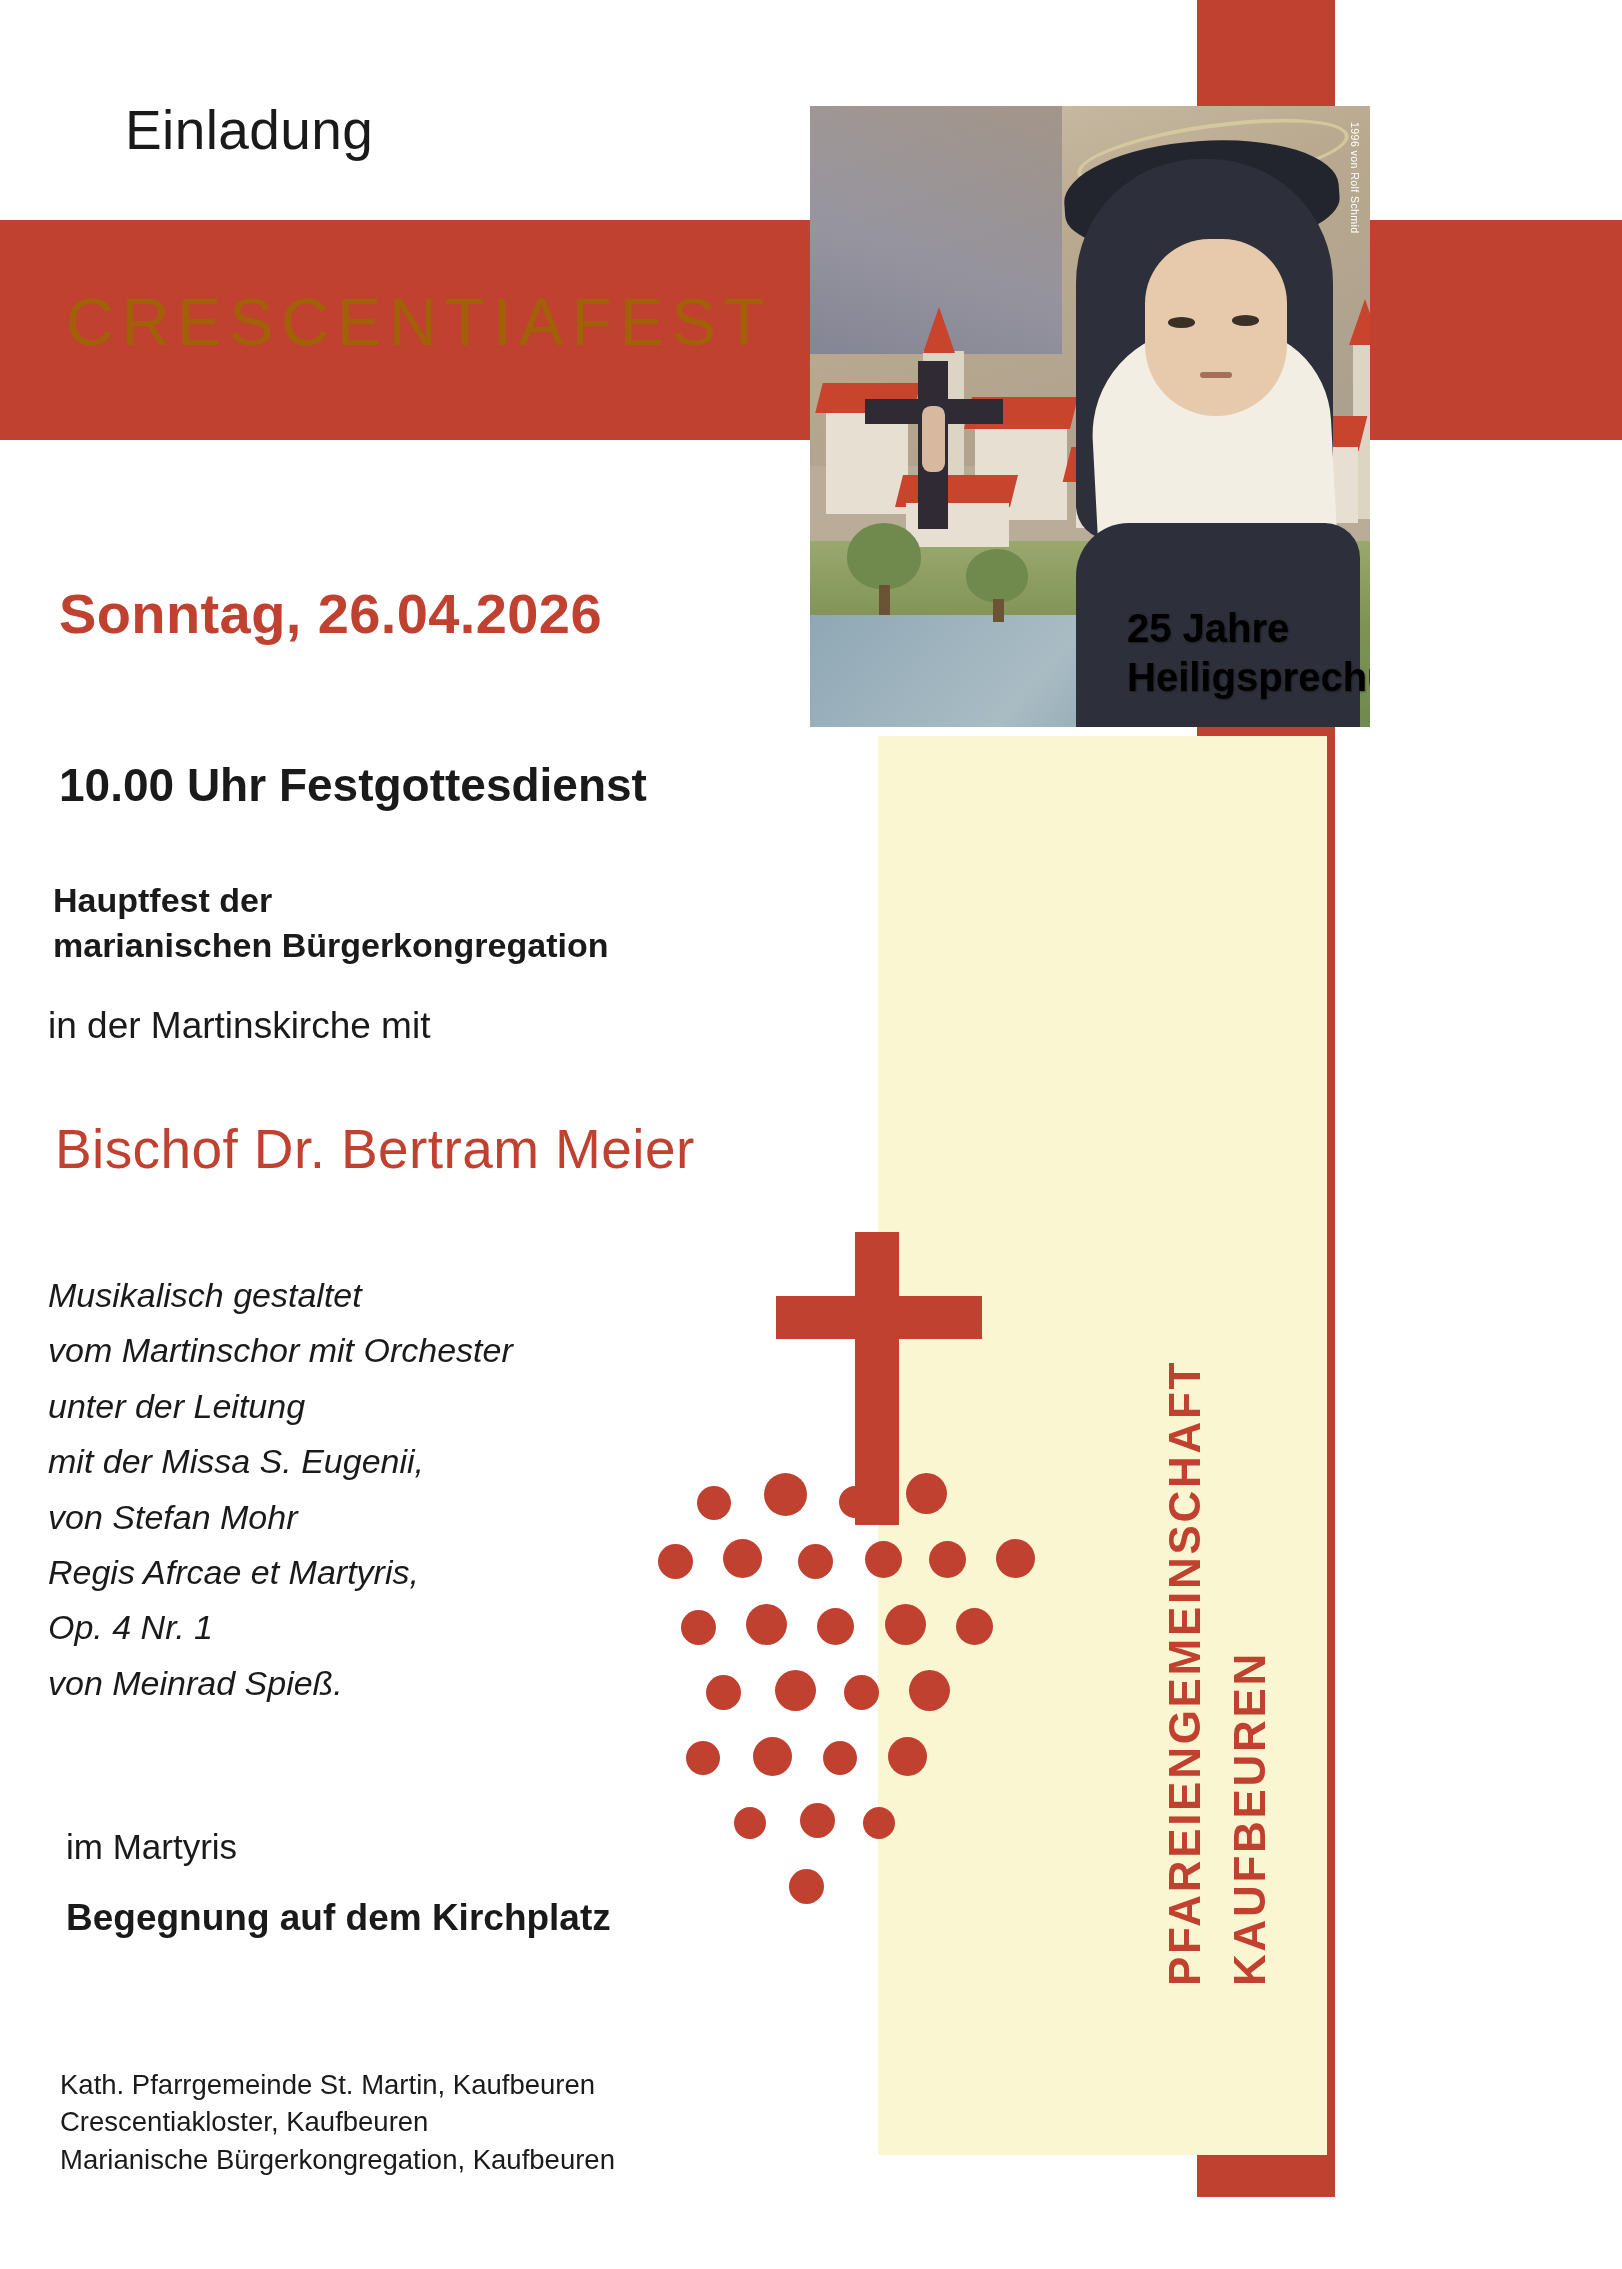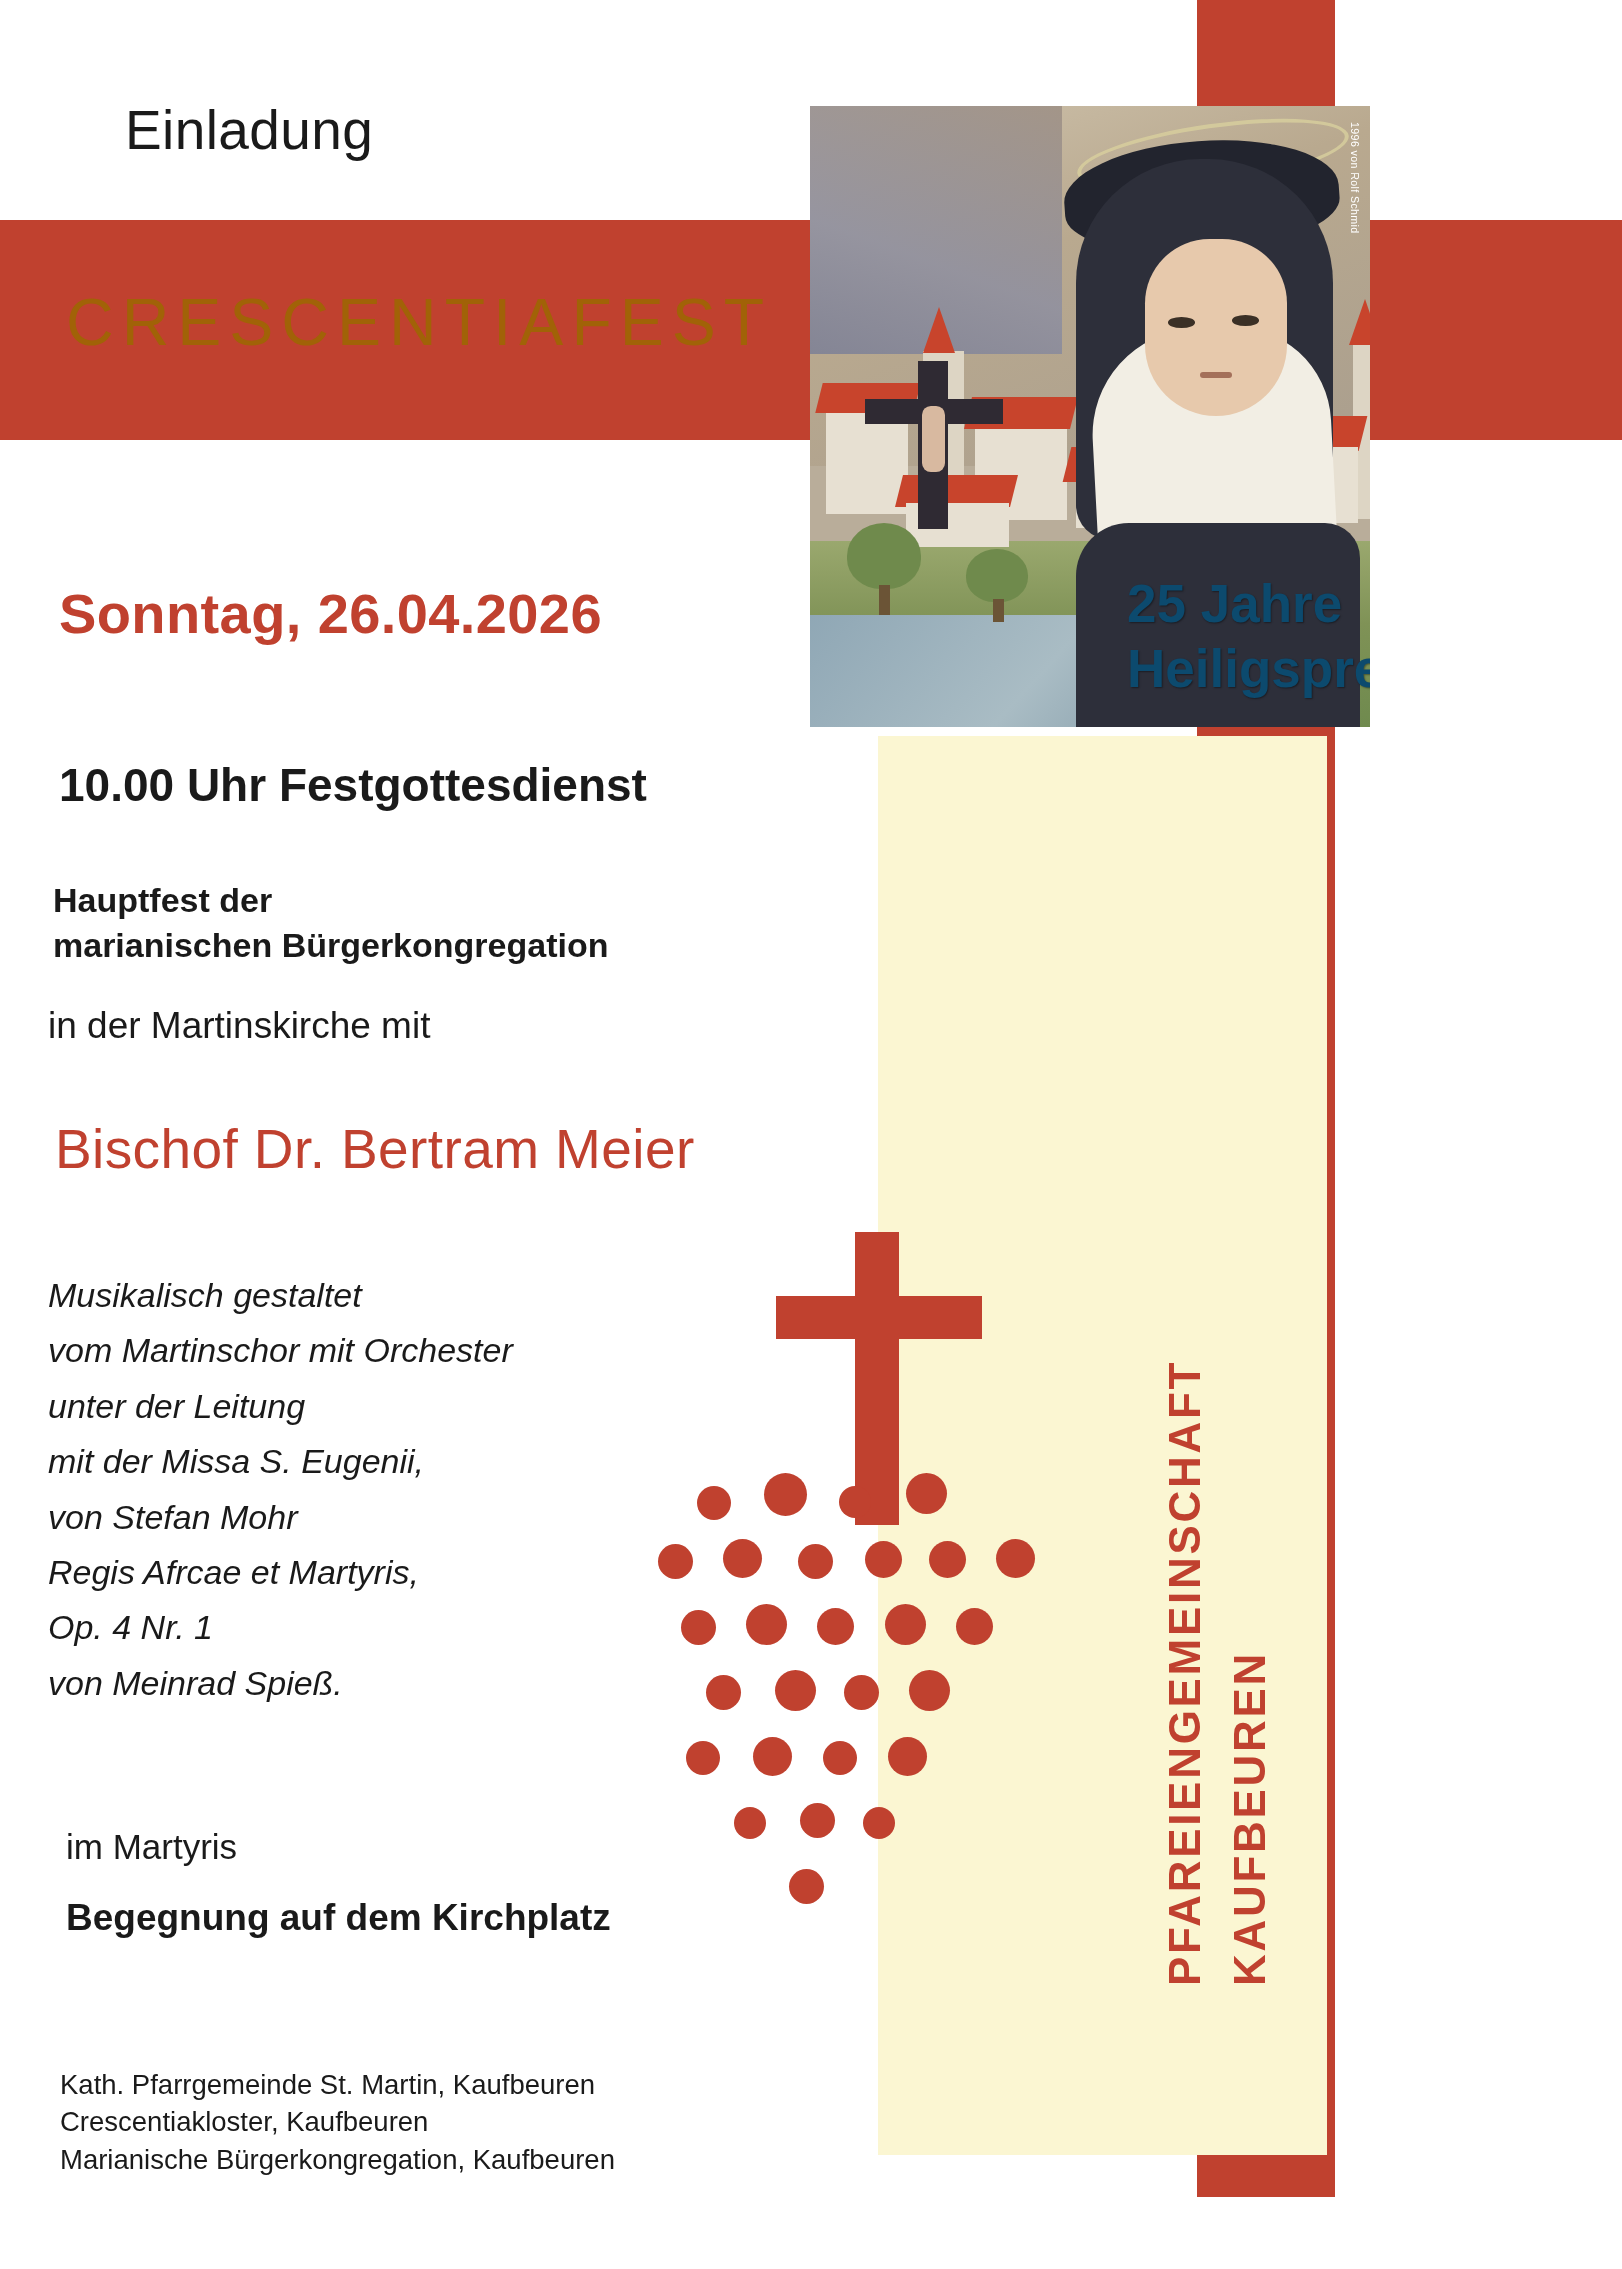--- a/index.html
+++ b/index.html
@@ -326,24 +326,24 @@
     left: 266px; top: 17.7px;
     width: 266px; height: 53px;
     border: 4.4px solid #d8cf9d;
     border-radius: 50%;
     opacity: .8;
     transform: rotate(-8deg);
   }
   .overlay-text-jahre {
     position: absolute;
     left: 317px;
-    top: 466px;
-    font-size: 53px;
+    top: 498px;
+    font-size: 40px;
     font-weight: bold;
-    color: #0c4a6e;
+    color: #000000;
     line-height: 1.22;
     text-shadow: 0.9px 0.9px 1.8px rgba(0,0,0,.4);
   }
   .credit {
     position: absolute;
     right: 8.9px;
     top: 16px;
     font-size: 10.6px;
     color: #ffffff;
     writing-mode: vertical-rl;

